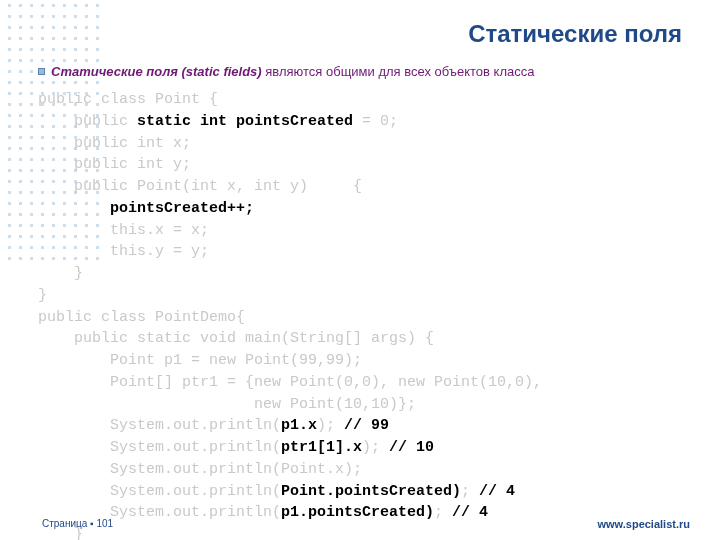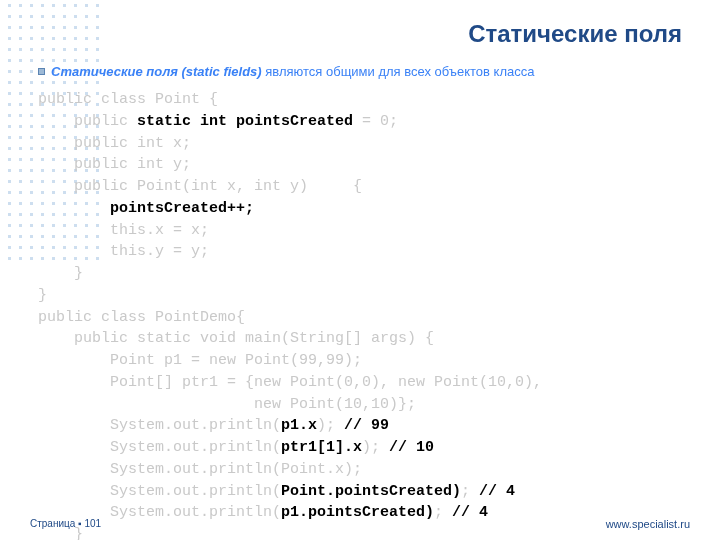--- a/index.html
+++ b/index.html
@@ -33,21 +33,21 @@
     font-weight: bold;
     margin-bottom: 16px;
     text-align: right;
   }
   .bullet-row {
     display: flex;
     align-items: flex-start;
     gap: 6px;
     margin-bottom: 10px;
     font-size: 13px;
-    color: #3b82f6;
+    color: #701a75;
   }
   .bullet-icon {
     width: 7px;
     height: 7px;
     margin-top: 4px;
     background: #9db9d6;
     border: 1px solid #5b84b3;
     flex-shrink: 0;
   }
   .bullet-text b { font-style: italic; font-weight: bold; }
@@ -55,30 +55,30 @@
     font-family: "Courier New", Courier, monospace;
     font-size: 15px;
     line-height: 1.45;
     color: #c9c9c9;
     white-space: pre;
   }
   .code .hl { color: #000; font-weight: bold; }
   .footer {
     position: absolute;
     bottom: 10px;
-    left: 0;
+    left: 12px;
     right: 0;
     display: flex;
     justify-content: space-between;
     padding: 0 30px;
     font-size: 11px;
     color: #204a87;
   }
   .footer .page-label { font-size: 10px; }
-  .footer .url { font-weight: normal; padding-left: 38px; }
+  .footer .url { font-weight: bold; padding-left: 38px; }
 </style>
 </head>
 <body>
 
 <div class="deco-dots"></div>
 
 <div class="slide">
   <h1 class="title">Статические поля</h1>
 
   <div class="bullet-row">

